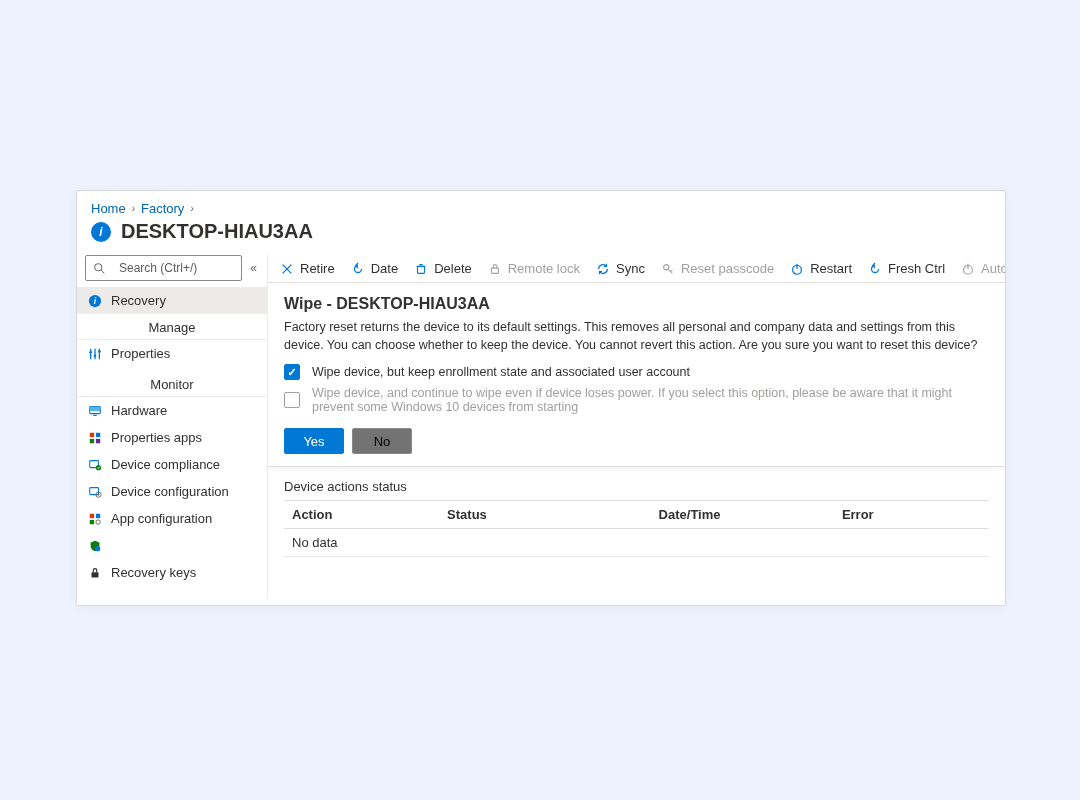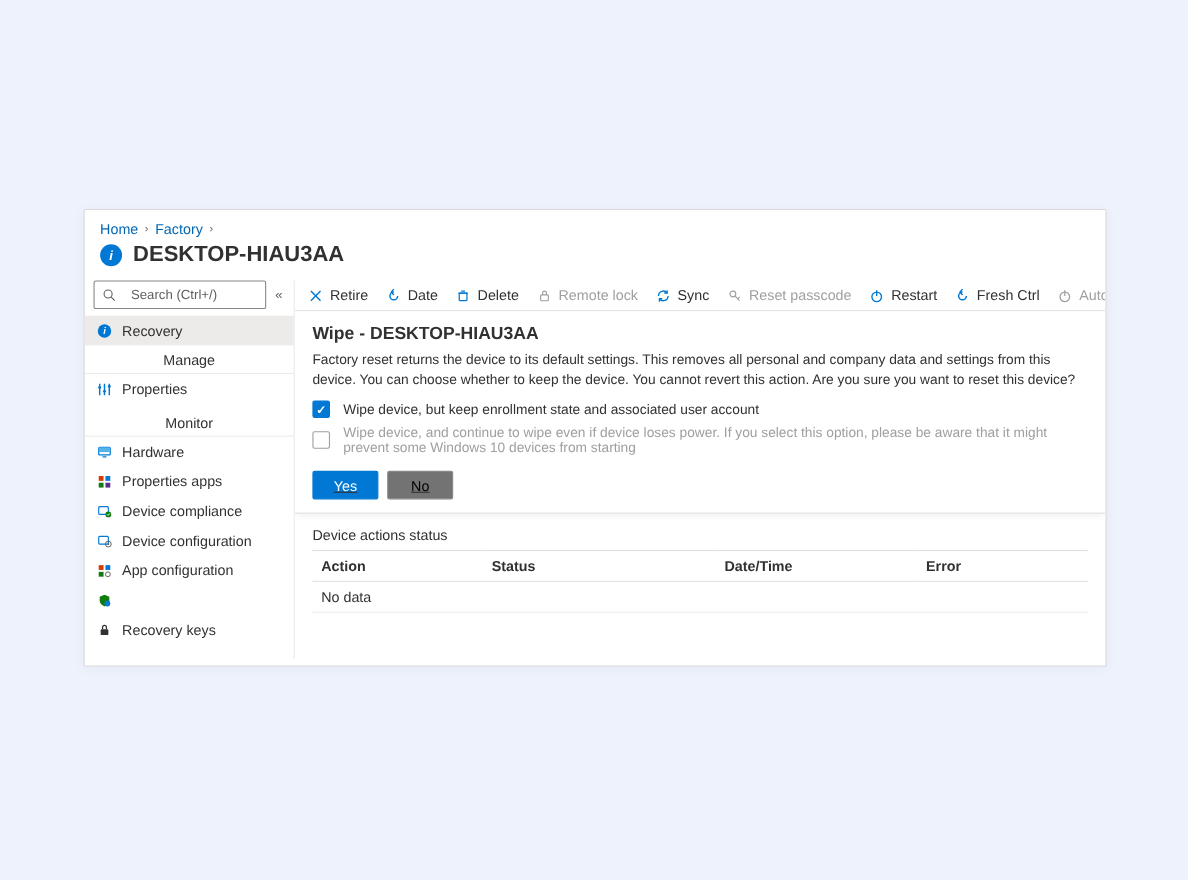--- a/index.html
+++ b/index.html
@@ -175,21 +175,21 @@
   .check-row.disabled { color: var(--text-disabled); }
   .check-box {
     width: 16px; height: 16px; border: 1px solid #8a8886; border-radius: 2px;
     display: inline-flex; align-items:center; justify-content:center;
     flex-shrink: 0;
     cursor: pointer;
   }
   .check-box.checked { background: var(--azure-blue); border-color: var(--azure-blue); }
   .check-box.checked::after { content: '✓'; color:#fff; font-size:11px; font-weight:700; }
   .check-row.disabled .check-box { border-color: var(--text-disabled); cursor: default; }
-  .dlg-buttons { display:flex; gap: 8px; margin-top: 14px; text-decoration: underline; }
+  .dlg-buttons { display:flex; gap: 8px; margin-top: 14px; }
   .btn {
     min-width: 60px; height: 26px;
     border: 1px solid #8a8886; background:#737373; border-radius: 2px;
     font-size: 13px; cursor:pointer;
   }
   .btn.primary { background: var(--azure-blue); border-color: var(--azure-blue); color:#fff; }
   
   .table-area { padding: 10px 16px; }
   .table-title { font-size: 13px; margin: 2px 0 6px; color: var(--text); }
   table.status {

